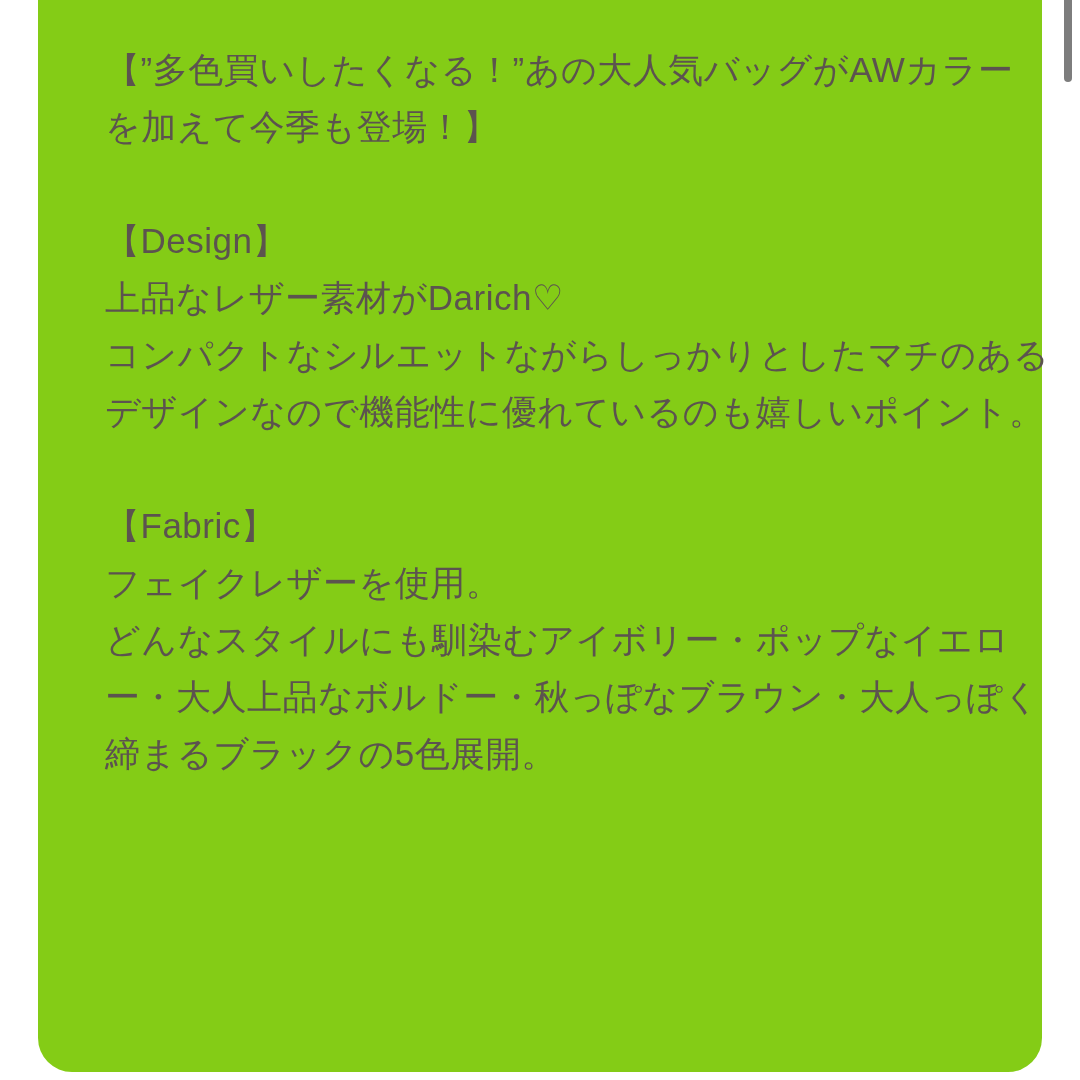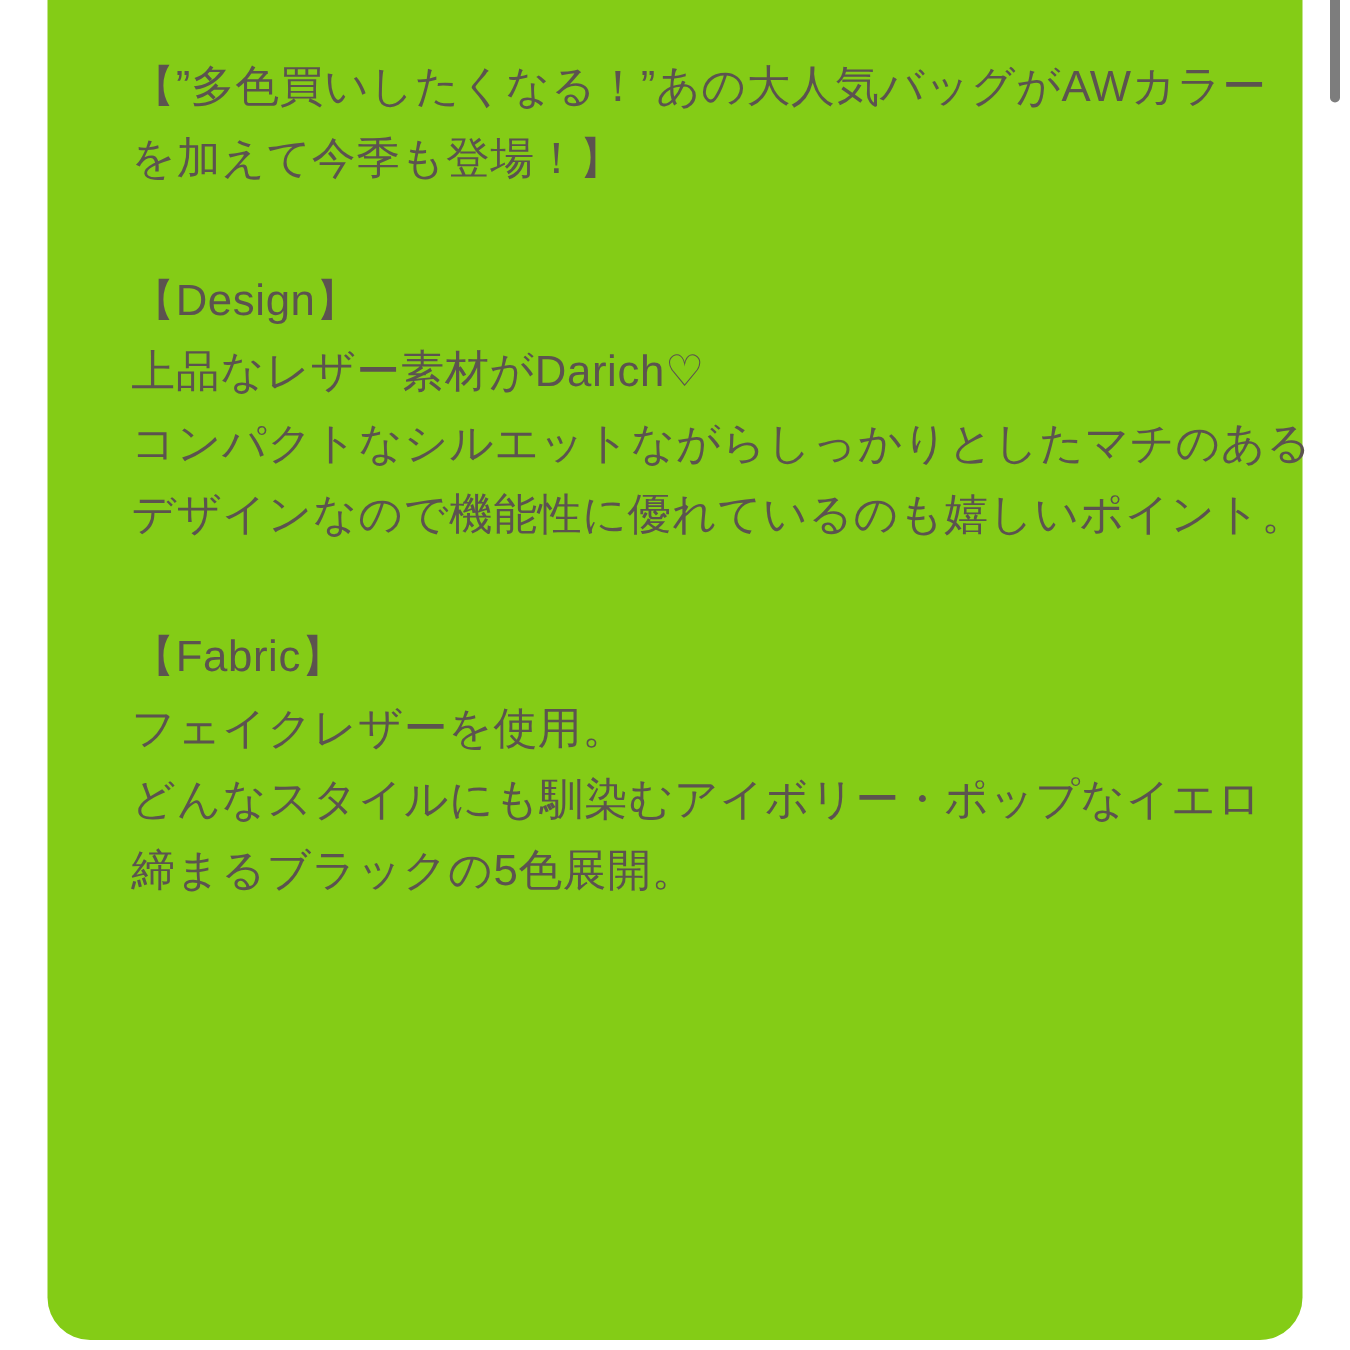--- a/index.html
+++ b/index.html
@@ -61,19 +61,20 @@
       <div class="line">を加えて今季も登場！】</div>
       <div class="line"></div>
       <div class="line">【Design】</div>
       <div class="line">上品なレザー素材がDarich♡</div>
       <div class="line">コンパクトなシルエットながらしっかりとしたマチのある</div>
       <div class="line">デザインなので機能性に優れているのも嬉しいポイント。</div>
       <div class="line"></div>
       <div class="line">【Fabric】</div>
       <div class="line">フェイクレザーを使用。</div>
       <div class="line">どんなスタイルにも馴染むアイボリー・ポップなイエロ</div>
+      <div class="line">ー・大人上品なボルドー・秋っぽなブラウン・大人っぽく</div>
       <div class="line">締まるブラックの5色展開。</div>
     </div>
   </div>
 
   <div class="scrollbar-thumb"></div>
 
 </div>
 
 </body></html>

